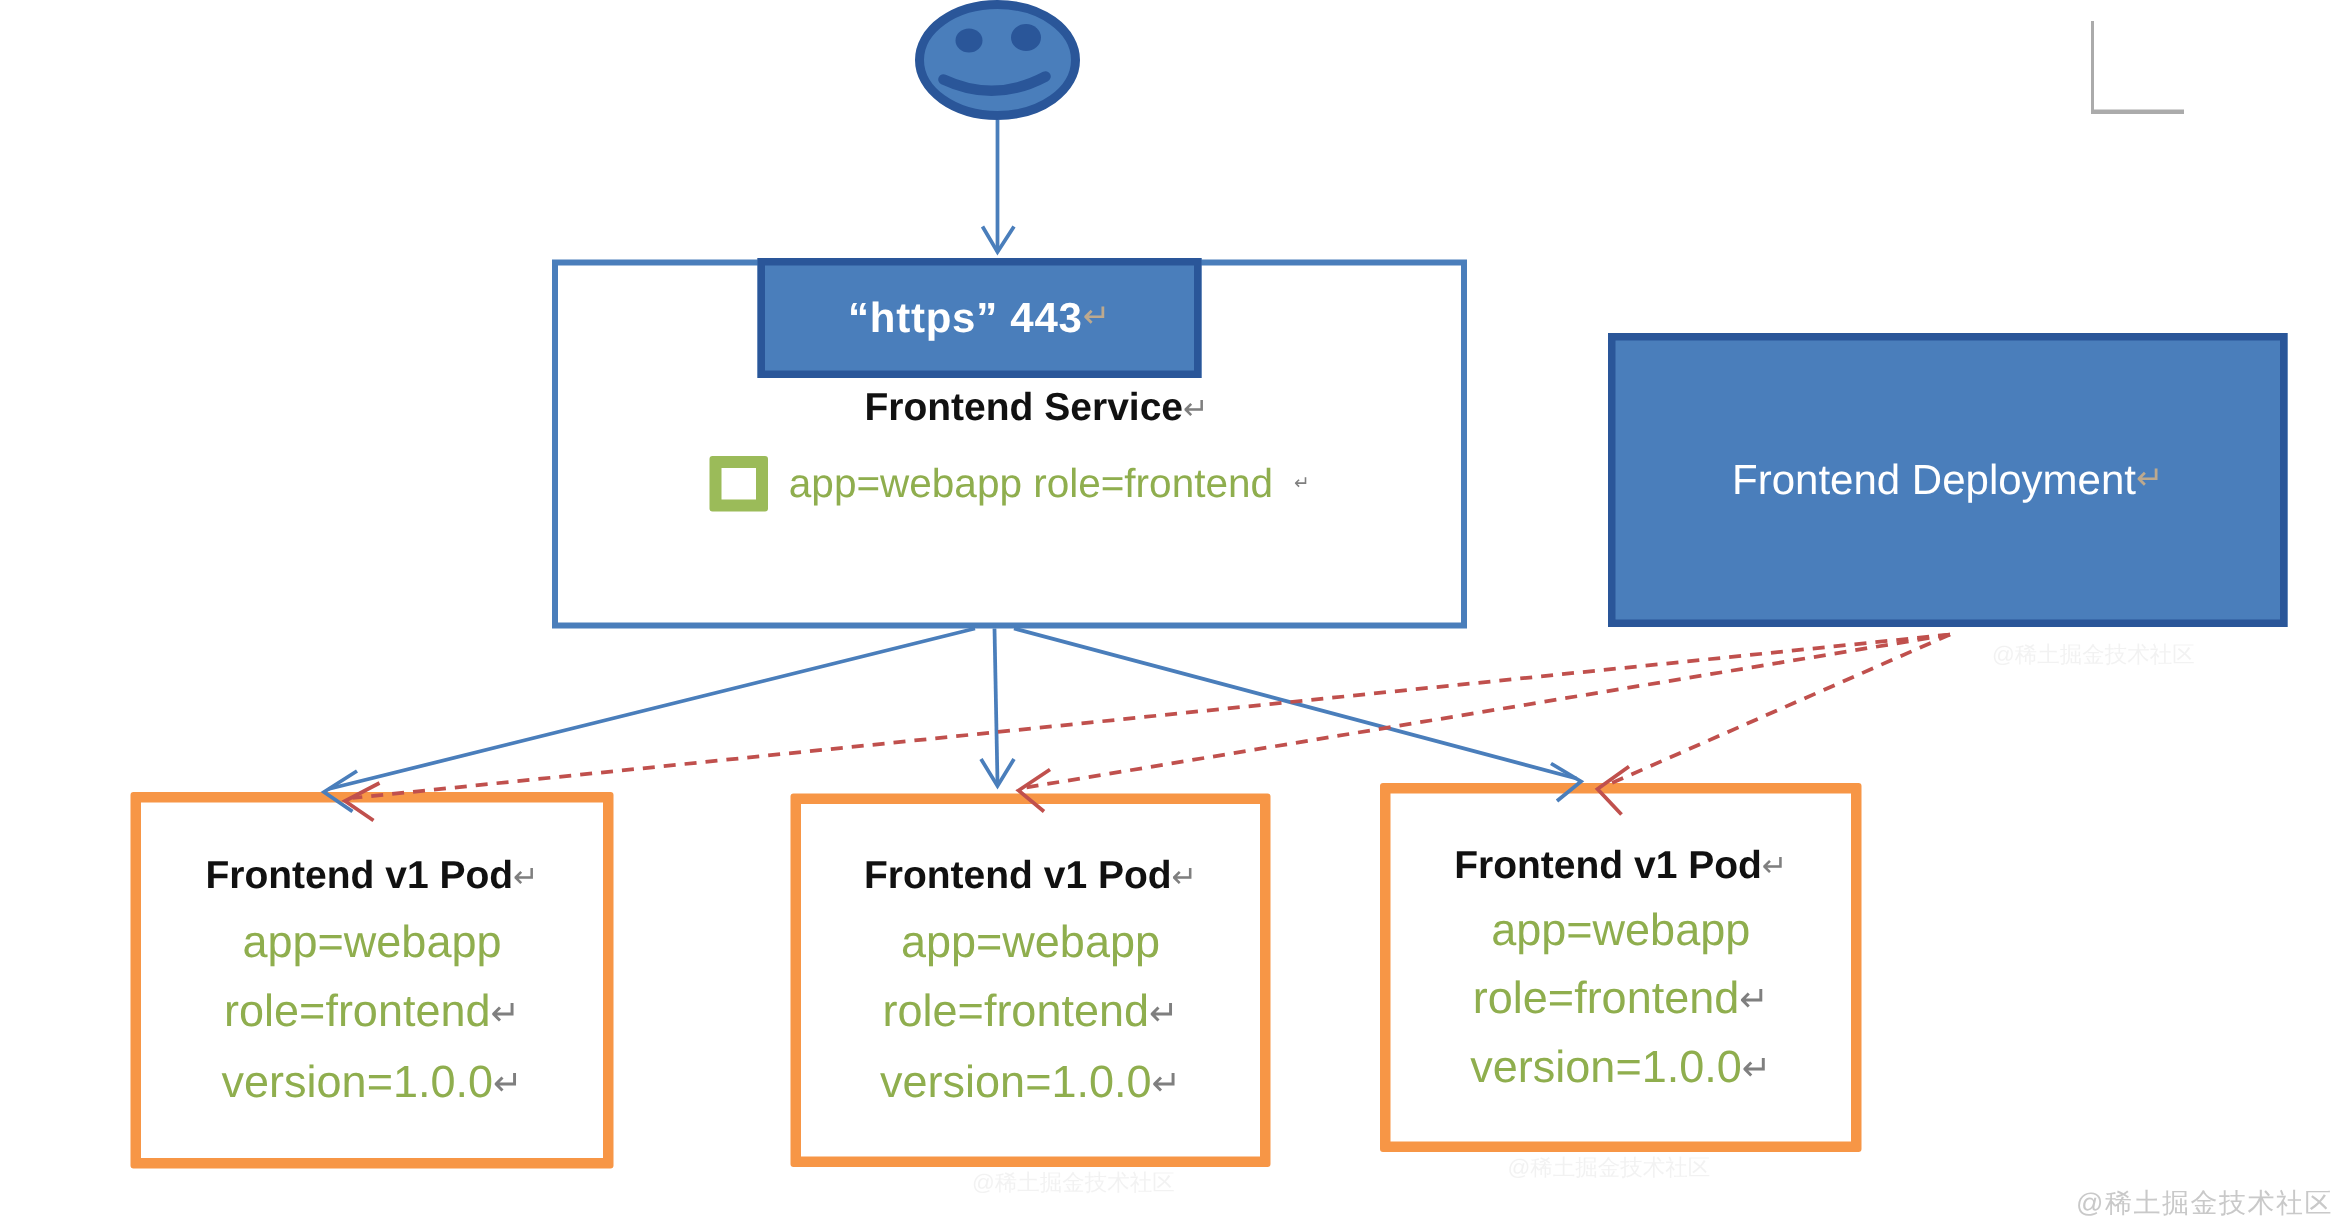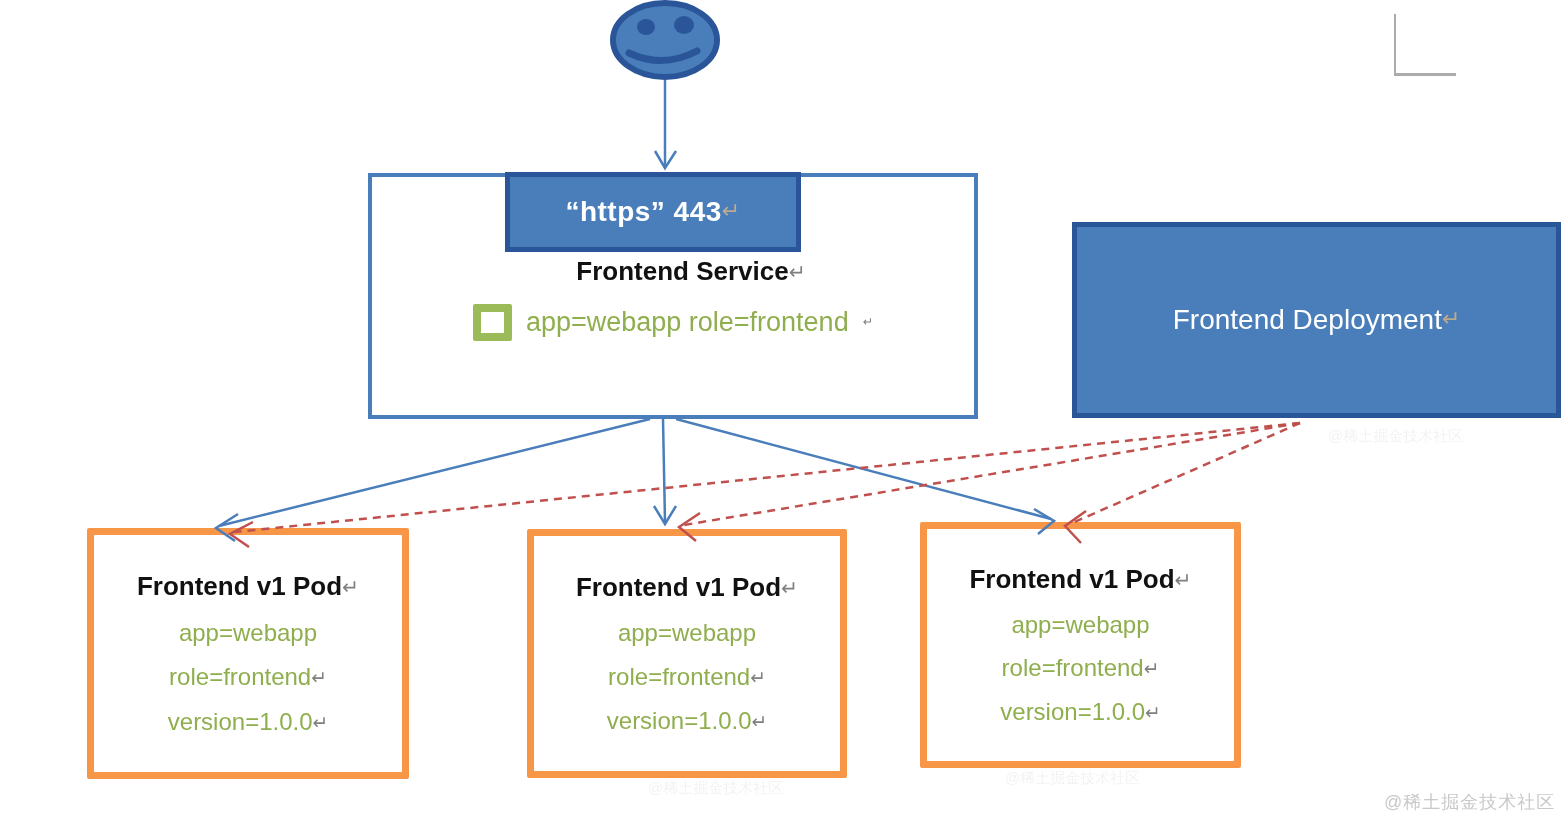--- a/index.html
+++ b/index.html
@@ -29,37 +29,37 @@
     position:absolute; left:368px; top:304px; width:610px; z-index:2;
     display:flex; align-items:center; justify-content:center; gap:14px;
   }
   .green-square {
     width:39px; height:37px; background:#ffffff; border:8px solid #9bbb59; border-radius:2px;
     flex:0 0 auto;
   }
   .selector-text { font-size:27px; color:#8fae4e; }
 
   .deployment-box {
-    position:absolute; left:1072px; top:222px; width:489px; height:196px;
+    position:absolute; left:1072px; top:222px; width:453px; height:196px;
     background:#4a7ebb; border:5px solid #2a5699; z-index:2;
     display:flex; align-items:center; justify-content:center;
     color:#ffffff; font-size:28px;
   }
 
   .pod-box {
     position:absolute; width:322px; background:#ffffff;
     border:7px solid #f79646; border-radius:2px; z-index:2;
     display:flex; flex-direction:column; justify-content:space-evenly;
     text-align:center; padding:20px 0;
   }
   .pod-1 { left:87px;  top:528px; height:251px; }
   .pod-2 { left:527px; top:529px; height:249px; width:320px; }
   .pod-3 { left:920px; top:522px; height:246px; width:321px; }
   .pod-title { font-size:26px; font-weight:bold; color:#111111; }
-  .pod-label { font-size:24px; color:#8fae4e; }
+  .pod-label { font-size:30px; color:#8fae4e; }
 
   .mark { font-size:0.78em; font-weight:normal; color:#7f7f7f; position:relative; top:-1px; }
   .mark-onblue { color:#bda98e; }
 
   .corner-mark {
     position:absolute; left:1394px; top:14px; width:62px; height:62px; z-index:1;
     border-left:2px solid #ababab; border-bottom:3px solid #ababab;
   }
 
   .watermark-main {

